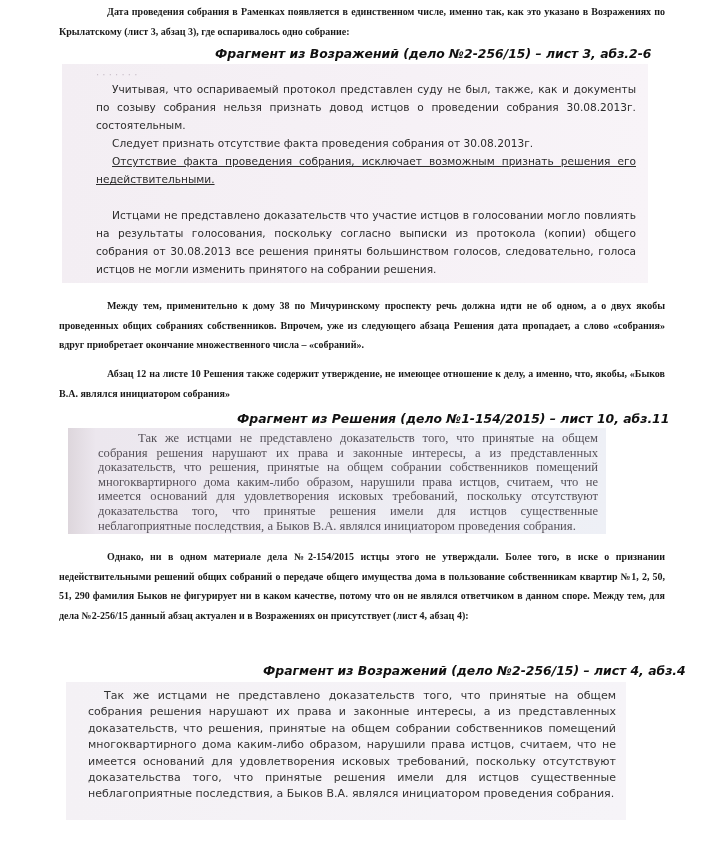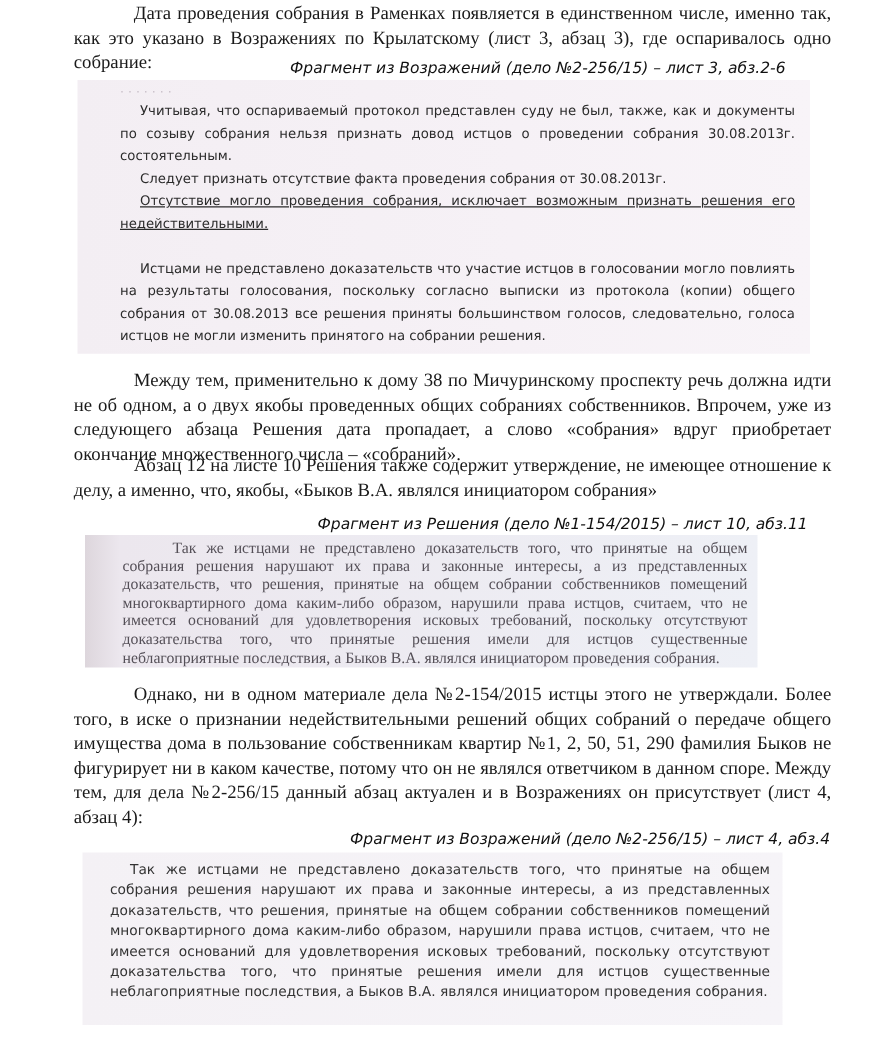--- a/index.html
+++ b/index.html
@@ -1,32 +1,32 @@
 <!DOCTYPE html>
 <html><head>
 <meta charset="utf-8">
 <style>
   html, body { margin: 0; padding: 0; background: #ffffff; }
   body { width: 714px; height: 849px; position: relative; overflow: hidden; }
   .serif {
     font-family: "Liberation Serif", "DejaVu Serif", serif;
-    font-size: 15px;
+    font-size: 10px;
     line-height: 19.5px;
     color: #1a1a1a;
     text-align: justify;
+    font-weight: bold;
   }
   .para { position: absolute; left: 59px; width: 606px; margin: 0; }
   .para .indent { display: inline-block; width: 48px; }
   .caption {
     position: absolute;
     font-family: "DejaVu Sans", "Liberation Sans", sans-serif;
-    font-style: italic; font-weight: normal;
+    font-style: italic; font-weight: bold;
     font-size: 12.4px; color: #111;
     white-space: nowrap;
-    margin-left: 17px;
   }
   .frag {
     position: absolute;
     font-family: "DejaVu Sans", "Liberation Sans", sans-serif;
     font-size: 10.6px; line-height: 18px;
     color: #2b2b2b;
     text-align: justify;
   }
   .frag p { margin: 0; }
   .frag .ind { display: inline-block; width: 16px; }
@@ -57,21 +57,21 @@
 <body>
 
 <p class="para serif" style="top:2px;"><span class="indent"></span><span>Дата проведения собрания в Раменках появляется в единственном числе, именно так, как это указано в Возражениях по Крылатскому (лист 3, абзац 3), где оспаривалось одно собрание:</span></p>
 
 <div class="caption" style="left:215px; top:46px;">Фрагмент из Возражений (дело №2-256/15) – лист 3, абз.2-6</div>
 
 <div class="frag frag1">
   <div class="ghost">· · · · · · ·</div>
   <p><span class="ind"></span><span>Учитывая, что оспариваемый протокол представлен суду не был, также, как и документы по созыву собрания нельзя признать довод истцов о проведении собрания 30.08.2013г. состоятельным.</span></p>
   <p><span class="ind"></span><span>Следует признать отсутствие факта проведения собрания от 30.08.2013г.</span></p>
-  <p><span class="ind"></span><span class="u">Отсутствие могло проведения собрания, исключает возможным признать решения его недействительными.</span></p>
+  <p><span class="ind"></span><span class="u">Отсутствие факта проведения собрания, исключает возможным признать решения его недействительными.</span></p>
   <div class="gap"></div>
   <p><span class="ind"></span><span>Истцами не представлено доказательств что участие истцов в голосовании могло повлиять на результаты голосования, поскольку согласно выписки из протокола (копии) общего собрания от 30.08.2013 все решения приняты большинством голосов, следовательно, голоса истцов не могли изменить принятого на собрании решения.</span></p>
   <div class="gap"></div>
 </div>
 
 <p class="para serif" style="top:296px;"><span class="indent"></span><span>Между тем, применительно к дому 38 по Мичуринскому проспекту речь должна идти не об одном, а о двух якобы проведенных общих собраниях собственников. Впрочем, уже из следующего абзаца Решения дата пропадает, а слово «собрания» вдруг приобретает окончание множественного числа – «собраний».</span></p>
 
 <p class="para serif" style="top:364px;"><span class="indent"></span><span>Абзац 12 на листе 10 Решения также содержит утверждение, не имеющее отношение к делу, а именно, что, якобы, «Быков В.А. являлся инициатором собрания»</span></p>
 
 <div class="caption" style="left:237px; top:411px;">Фрагмент из Решения (дело №1-154/2015) – лист 10, абз.11</div>

